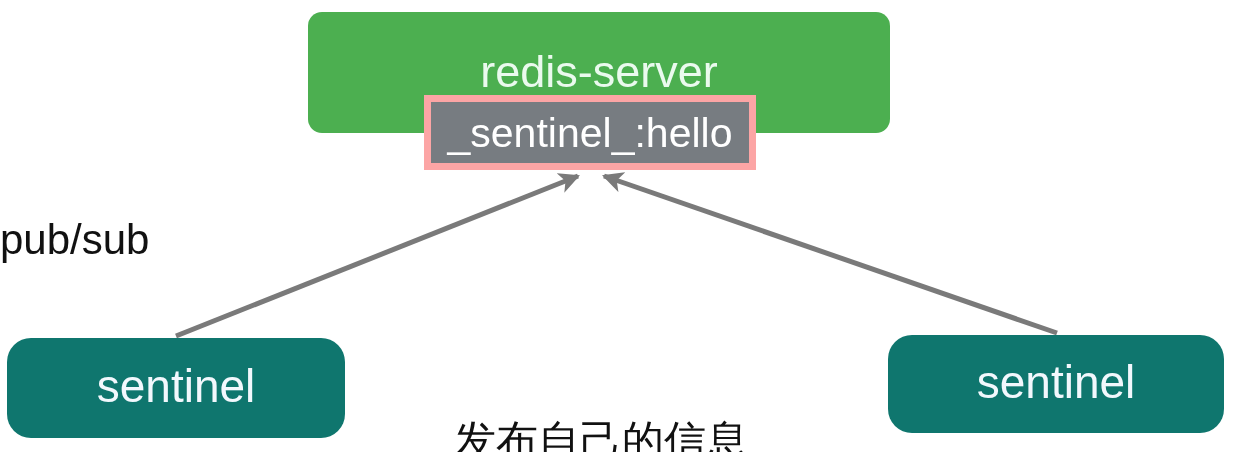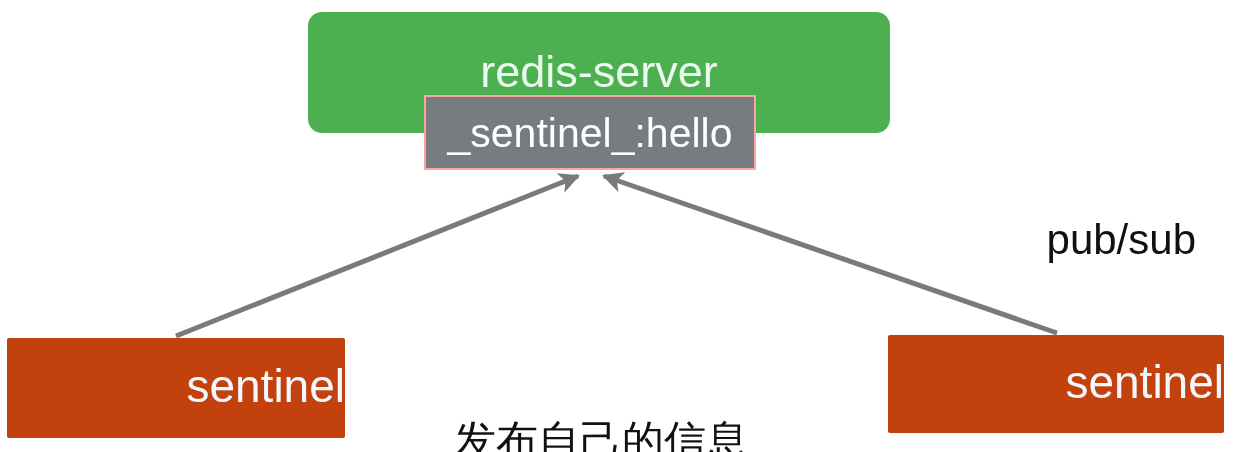--- a/index.html
+++ b/index.html
@@ -55,36 +55,35 @@
     top: -1px;
   }
 
   
   #channel-node {
     left: 424px;
     top: 95px;
     width: 332px;
     height: 75px;
     background: #777C81;
-    border: 2px solid #fca5a5;
+    border: 7px solid #fca5a5;
     z-index: 5;
   }
   #channel-node .node-label {
     color: #ffffff;
     font-size: 41px;
     font-weight: 400;
     position: relative;
     top: 1px;
   }
 
   
   .sentinel-node {
-    background: #c2410c;
-    border-radius: 2px;
-    justify-content: flex-end;
+    background: #0f766e;
+    border-radius: 24px;
   }
   .sentinel-node .node-label {
     color: #f2f8fd;
     font-size: 46px;
     font-weight: 400;
     position: relative;
     top: -2px;
   }
   #sentinel-left-node {
     left: 7px;
@@ -103,21 +102,21 @@
   .caption {
     position: absolute;
     color: #111111;
     white-space: pre;
     line-height: 1.12;
   }
   #pubsub-label {
     left: 0px;
     top: 216px;
     width: 1196px;
-    text-align: right;
+    text-align: left;
     font-size: 42px;
   }
   #chinese-caption {
     left: 0px;
     top: 322px;
     width: 1202px;
     text-align: center;
     font-size: 42px;
     font-family: "DejaVu Sans", sans-serif;
   }

